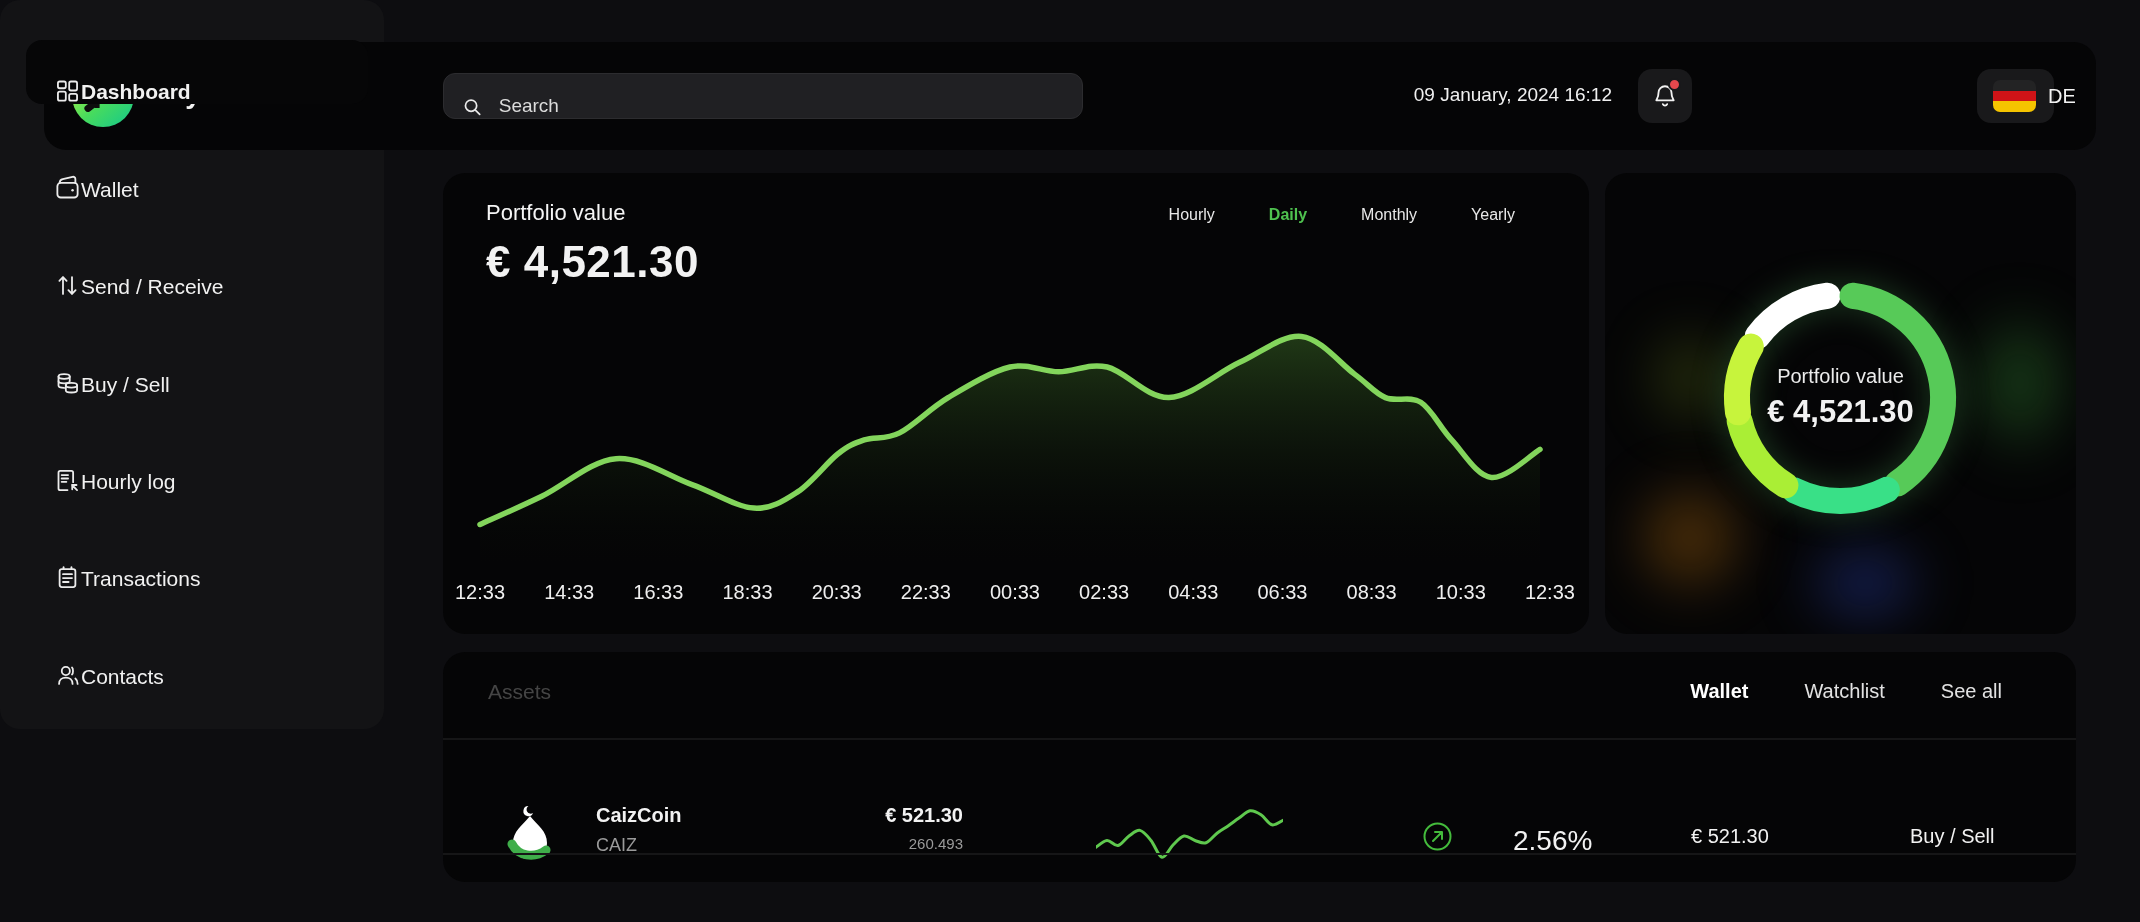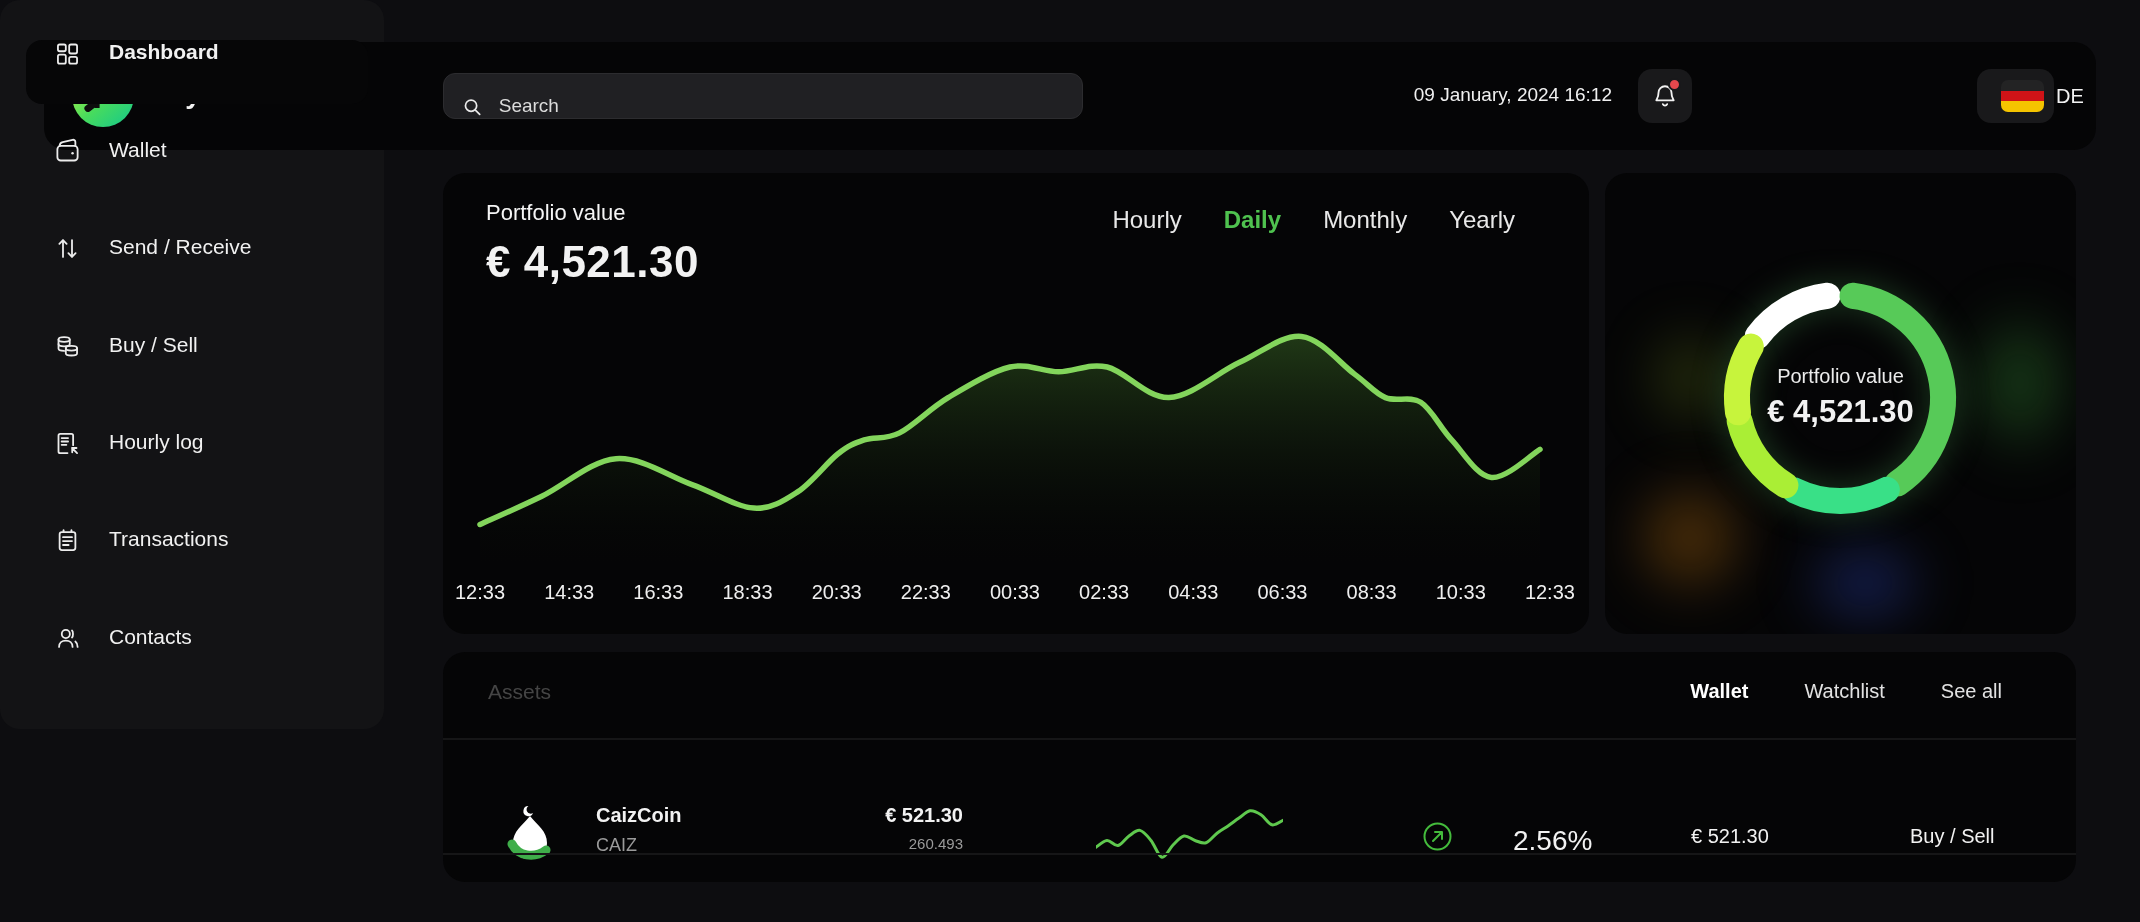--- a/index.html
+++ b/index.html
@@ -20,41 +20,41 @@
   .search input::placeholder{color:#dcdcdc;opacity:1;}
   .datetime{position:absolute;right:484px;top:42px;font-size:19px;color:#f0f0f0;}
   .chip{position:absolute;top:27px;height:54px;background:#19191b;border-radius:14px;display:flex;align-items:center;}
   #bell-chip{left:1594px;width:54px;justify-content:center;}
   .bell-dot{position:absolute;top:9px;right:11px;width:13px;height:13px;border-radius:50%;
             background:#e5484d;border:2px solid #19191b;}
   #user-chip{left:1659px;width:262px;padding:0 14px 0 7px;gap:14px;}
   .avatar{width:42px;height:42px;border-radius:10px;overflow:hidden;flex:0 0 auto;
           background:linear-gradient(160deg,#8d9097,#54565c);}
   .user-name{font-size:20px;flex:1;}
-  #flag-chip{left:1933px;width:77px;padding:0 24px;gap:12px;}
+  #flag-chip{left:1933px;width:77px;padding:0 16px;gap:12px;}
   .flag{width:43px;height:32px;border-radius:7px;overflow:hidden;flex:0 0 auto;display:flex;flex-direction:column;}
   .flag div{flex:1;}
   .flag .b{background:#232324;} .flag .r{background:#d01317;} .flag .g{background:#f5c400;}
   .lang{font-size:20px;}
 
   
   #sidebar{left:44px;top:152px;width:384px;height:729px;background:#131315;border-radius:20px;}
   .side-item{position:absolute;left:26px;width:342px;height:64px;border-radius:16px;
-             display:flex;align-items:flex-start;gap:28px;padding-left:28px;cursor:pointer;}
+             display:flex;align-items:flex-end;padding-left:28px;cursor:pointer;}
   .side-item.active{background:#060607;}
   .side-item svg{width:27px;height:27px;stroke:#ececec;fill:none;stroke-width:1.6;
                  stroke-linecap:round;stroke-linejoin:round;flex:0 0 auto;}
   .side-label{font-size:21px;color:#f1f1f1;}
   .side-item.active .side-label{font-weight:700;}
 
   
   #chart-card{left:443px;top:173px;width:1146px;height:461px;overflow:hidden;}
   .pc-title{position:absolute;left:43px;top:27px;font-size:22px;color:#f5f5f5;}
   .pc-value{position:absolute;left:43px;top:64px;font-size:44px;font-weight:700;letter-spacing:.5px;}
-  .pc-tabs{position:absolute;top:33px;right:74px;display:flex;gap:42px;font-size:24px;color:#e8e8e8;}
+  .pc-tabs{position:absolute;top:33px;right:74px;display:flex;gap:54px;font-size:16px;color:#e8e8e8;}
   .pc-tab{cursor:pointer;}
   .pc-tab.active{color:#4fc24f;font-weight:700;}
   #main-chart{position:absolute;left:0;top:130px;}
   .x-labels{position:absolute;left:12px;top:408px;width:1120px;display:flex;justify-content:space-between;
             font-size:20px;color:#efefef;}
 
   
   #donut-card{left:1605px;top:173px;width:471px;height:461px;overflow:hidden;}
   .glow{position:absolute;border-radius:50%;filter:blur(26px);}
   #donut-svg{position:absolute;left:75px;top:65px;filter:drop-shadow(0 0 16px rgba(100,220,110,.25));}

